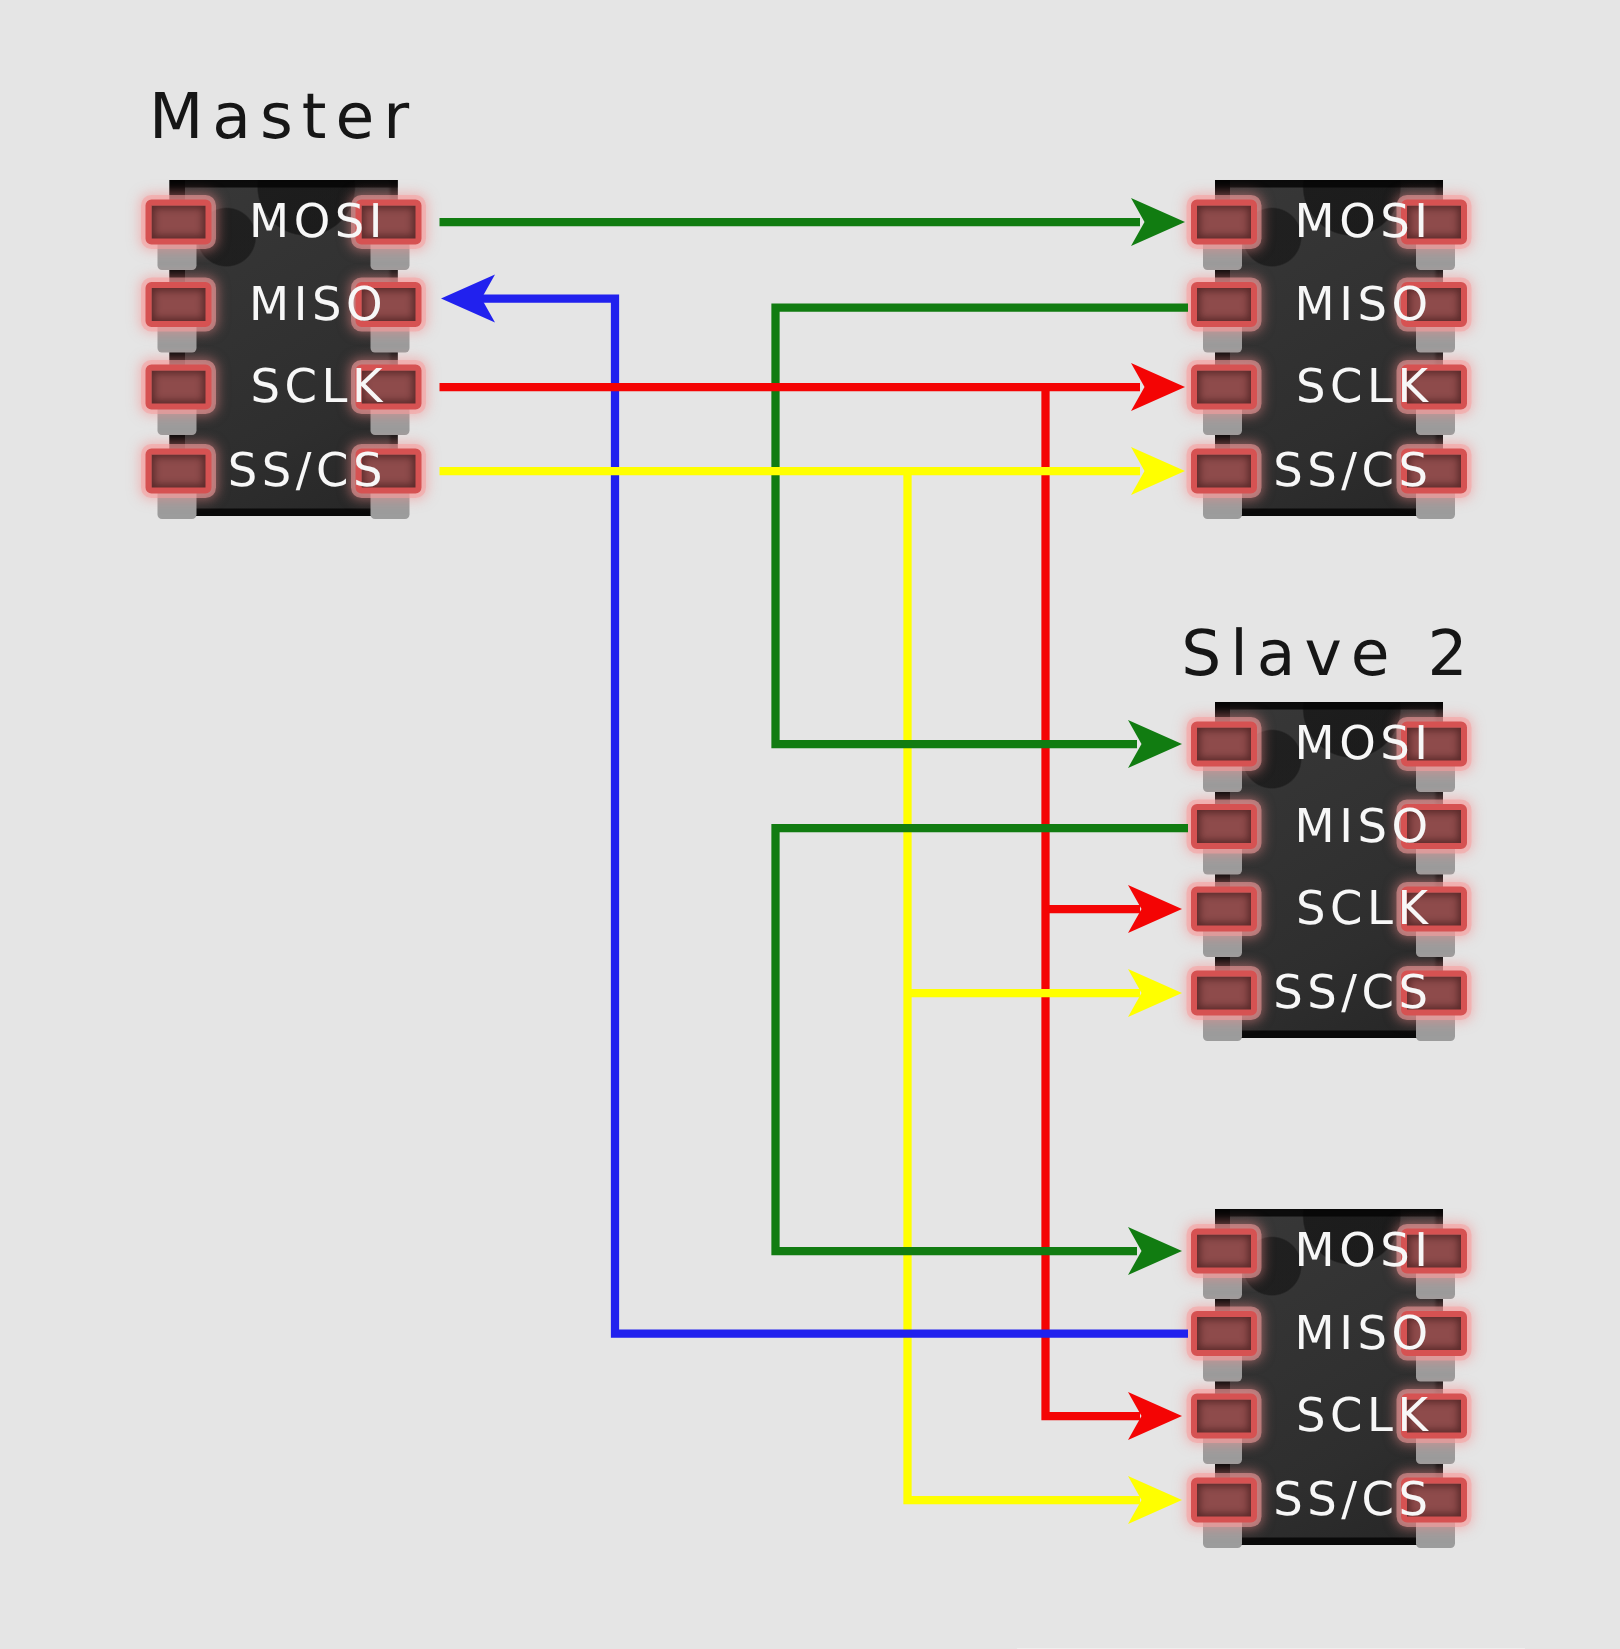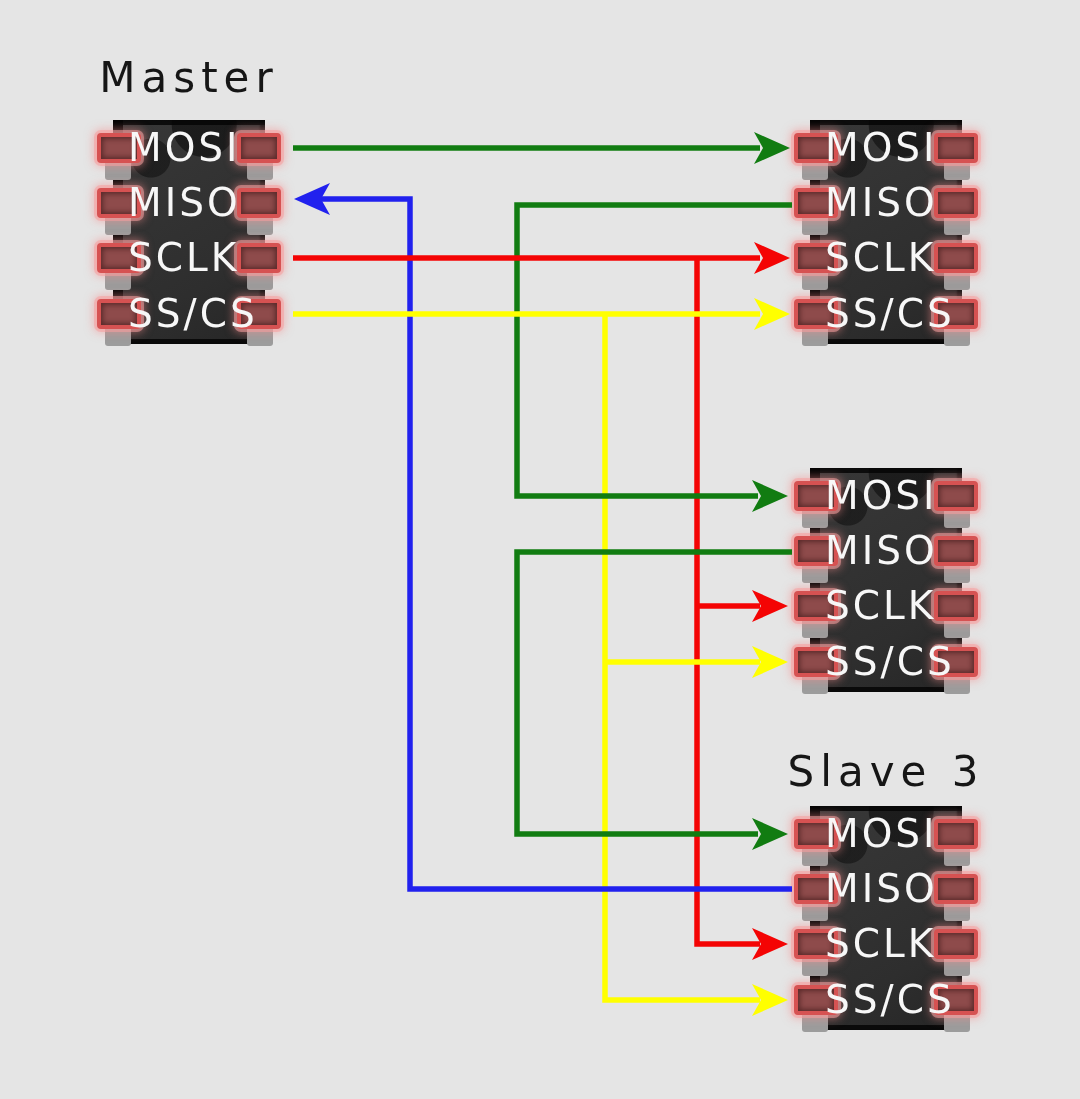--- a/index.html
+++ b/index.html
@@ -18,21 +18,21 @@
     box-shadow:inset 0 5px 0 rgba(5,5,5,.85), inset 0 -5px 0 rgba(5,5,5,.85),
                inset -5px 0 2px rgba(8,8,8,.65);
   }
   .chip-master{left:113px;top:120px;}
   .chip-slave1{left:810px;top:120px;}
   .chip-slave2{left:810px;top:468px;}
   .chip-slave3{left:810px;top:806px;}
 
   .pin-label{
     position:absolute;right:7px;width:130px;height:54px;line-height:54px;z-index:5;
-    color:#f7f7f7;font-size:39px;letter-spacing:3px;white-space:nowrap;
+    text-align:right;color:#f7f7f7;font-size:31px;letter-spacing:3px;white-space:nowrap;
   }
   .row0{top:1px}.row1{top:56px}.row2{top:111px}.row3{top:167px}
 
   .stub{position:absolute;width:26px;height:26px;background:#9c9c9c;border-radius:3px;z-index:3;}
   .stub.left{left:-8px}.stub.right{right:-8px}
   .pad{
     position:absolute;width:36px;height:22px;z-index:4;
     background:#8e4b4b;border:4px solid #d65252;border-radius:4px;
     box-shadow:0 0 0 3px rgba(246,160,160,.55), 0 0 8px 4px rgba(246,140,140,.5),
                inset 0 0 5px 2px rgba(40,10,10,.5);
@@ -51,21 +51,21 @@
   
   svg.wires{position:absolute;left:0;top:0;z-index:10;pointer-events:none;}
   svg.wires polyline{fill:none;stroke-width:5.5;}
 </style>
 </head>
 <body>
 
 <div class="canvas">
 
   <div class="chip-title title-master">Master</div>
-  <div class="chip-title title-slave3">Slave 3</div>
+  <div class="chip-title title-slave2">Slave 2</div>
 
   <div class="chip chip-master">
     <div class="pin-label row0">MOSI</div>
     <div class="pin-label row1">MISO</div>
     <div class="pin-label row2">SCLK</div>
     <div class="pin-label row3">SS/CS</div>
   <div class="stub left" style="top: 34px;"></div>
       <div class="pad left" style="top: 13px;"></div>
       <div class="stub right" style="top: 34px;"></div>
       <div class="pad right" style="top: 13px;"></div>

